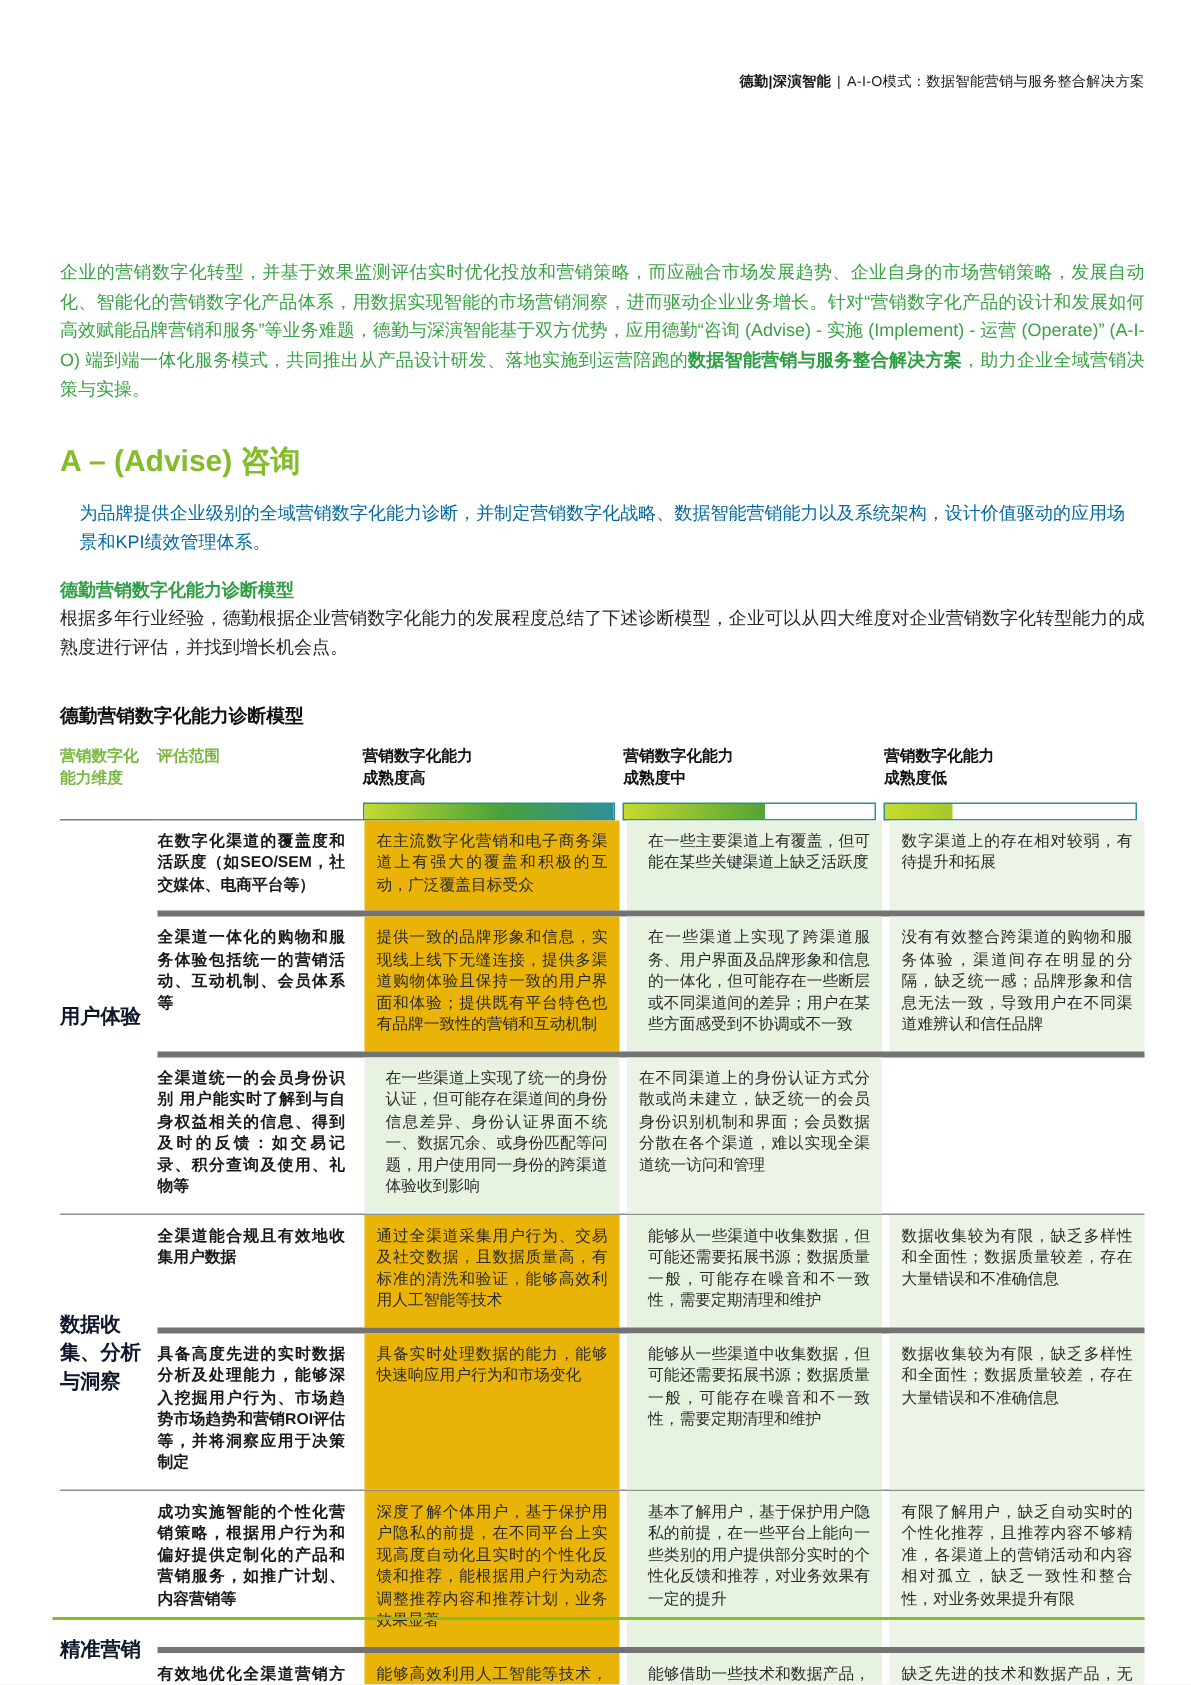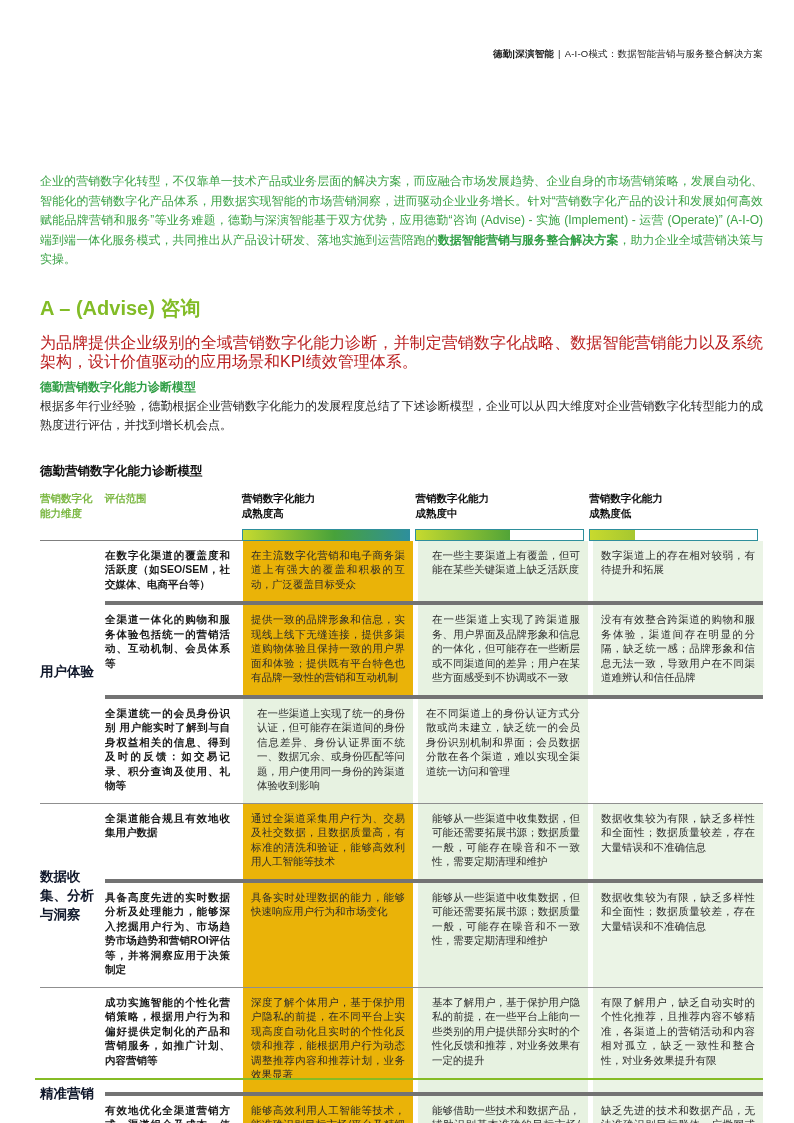--- a/index.html
+++ b/index.html
@@ -12,21 +12,21 @@
   .runhead { position:absolute; top:48px; right:31px; font-size:9.5px; letter-spacing:.2px; color:#1a1a1a; }
   .runhead .brand { font-weight:bold; }
   .runhead .sep { margin:0 4px; color:#1a1a1a; }
 
   .content { position:absolute; top:172px; left:40px; width:723px; }
 
   .p1 { color:#3aa245; font-size:12px; line-height:19.5px; text-align:justify; margin:0; }
   .p1 b { color:#2f9e45; }
 
   h1.advise { color:#82bc27; font-size:20px; line-height:22px; margin:27px 0 14px 0; font-weight:bold; }
-  .p2 { font-size:16px; line-height:19.5px; margin:0; text-align:justify; color:#b91c1c; }
+  .p2 { font-size:12px; line-height:19.5px; margin:13px; text-align:justify; color:#0369a1; }
   .subhead { color:#2f9e45; font-weight:bold; font-size:12px; line-height:17px; margin:7px 0 0 0; }
   .p3 { font-size:12px; line-height:19.5px; margin:1px 0 0 0; text-align:justify; color:#262626; }
 
   .ttitle { font-weight:bold; font-size:12.5px; color:#111; margin:27px 0 0 0; }
 
   .dtable { margin-top:11px; width:723px; font-size:10.5px; line-height:14.5px; }
 
   
   .thead { display:flex; align-items:stretch; min-height:50px; }
   .h-dim, .h-scope { box-sizing:border-box; color:#7cb843; font-weight:bold; font-size:10.5px; line-height:15px;
@@ -60,21 +60,21 @@
 <body>
 
 <div class="page">
 
   <div class="runhead">
     <span class="brand">德勤|深演智能</span><span class="sep">|</span><span>A-I-O模式：数据智能营销与服务整合解决方案</span>
   </div>
 
   <div class="content">
 
-    <p class="p1"><span>企业的营销数字化转型，不仅靠单一技术产品或业务层面的解决方案，而应融合市场发展趋势、企业自身的市场营销策略，发展自动化、智能化的营销数字化产品体系，用数据实现智能的市场营销洞察，进而驱动企业业务增长。针对“营销数字化产品的设计和发展如何高效赋能品牌营销和服务”等业务难题，德勤与深演智能基于双方优势，应用德勤“咨询 (Advise) - 实施 (Implement) - 运营 (Operate)” (A-I-O) 端到端一体化服务模式，共同推出从产品设计研发、落地实施到运营陪跑的</span><b>数据智能营销与服务整合解决方案</b><span>，助力企业全域营销决策与实操。</span></p>
+    <p class="p1"><span>企业的营销数字化转型，并基于效果监测评估实时优化投放和营销策略，而应融合市场发展趋势、企业自身的市场营销策略，发展自动化、智能化的营销数字化产品体系，用数据实现智能的市场营销洞察，进而驱动企业业务增长。针对“营销数字化产品的设计和发展如何高效赋能品牌营销和服务”等业务难题，德勤与深演智能基于双方优势，应用德勤“咨询 (Advise) - 实施 (Implement) - 运营 (Operate)” (A-I-O) 端到端一体化服务模式，共同推出从产品设计研发、落地实施到运营陪跑的</span><b>数据智能营销与服务整合解决方案</b><span>，助力企业全域营销决策与实操。</span></p>
 
     <h1 class="advise">A – (Advise) 咨询</h1>
 
     <p class="p2">为品牌提供企业级别的全域营销数字化能力诊断，并制定营销数字化战略、数据智能营销能力以及系统架构，设计价值驱动的应用场景和KPI绩效管理体系。</p>
 
     <p class="subhead">德勤营销数字化能力诊断模型</p>
     <p class="p3">根据多年行业经验，德勤根据企业营销数字化能力的发展程度总结了下述诊断模型，企业可以从四大维度对企业营销数字化转型能力的成熟度进行评估，并找到增长机会点。</p>
 
     <div class="ttitle">德勤营销数字化能力诊断模型</div>
 

